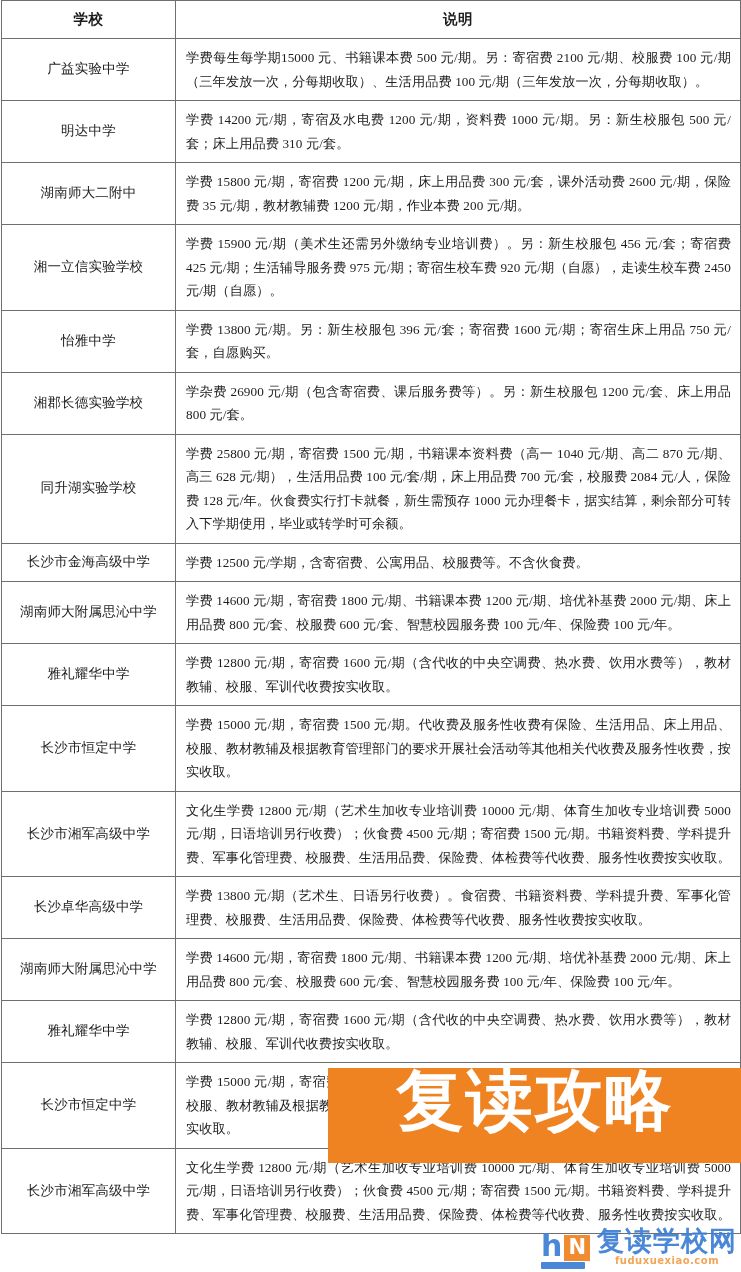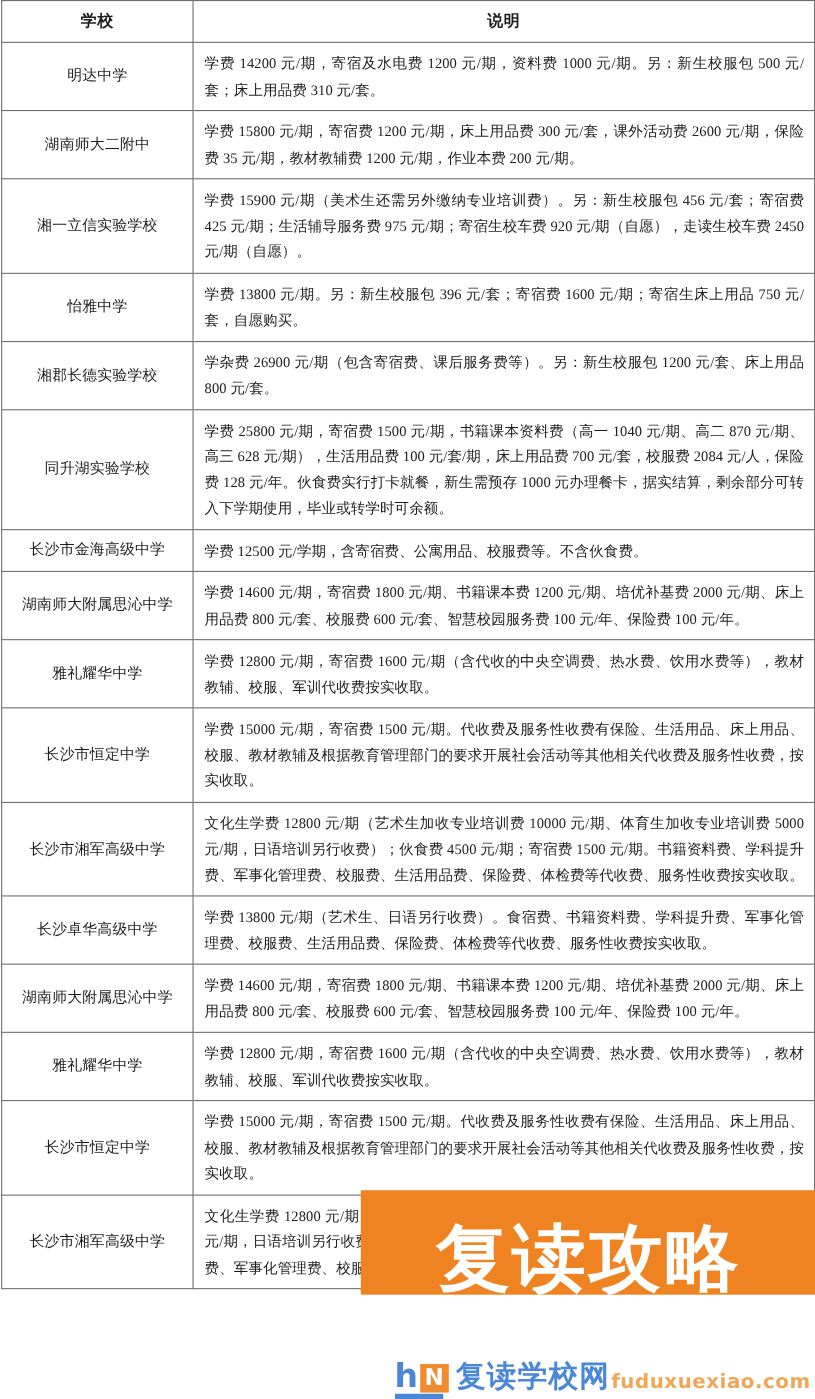--- a/index.html
+++ b/index.html
@@ -62,25 +62,24 @@
 
   
   #promo-banner {
     position: absolute;
     left: 328px;
     top: 1068px;
     width: 413px;
     height: 95px;
     background: #f08321;
     display: flex;
-    align-items: flex-end;
+    align-items: flex-start;
     justify-content: center;
     overflow: hidden;
     z-index: 20;
-    margin-top: 14px;
   }
   #promo-banner .promo-text {
     color: #ffffff;
     font-family: "DejaVu Sans", sans-serif;
     font-weight: bold;
     font-size: 66px;
     line-height: 1;
     letter-spacing: 2px;
     white-space: nowrap;
     transform: scaleX(1.02);
@@ -123,37 +122,37 @@
     position: absolute;
     left: 0;
     bottom: -8px;
     width: 44px;
     height: 7px;
     background: #3d7fd4;
     border-radius: 1px;
   }
   #site-watermark .wm-texts {
     display: flex;
-    flex-direction: row;
-    align-items: flex-end;
+    flex-direction: column;
+    align-items: center;
     gap: 1px;
   }
   #site-watermark .wm-cn {
     color: #3d7fd4;
     font-family: "DejaVu Sans", sans-serif;
     font-weight: bold;
     font-size: 27px;
     line-height: 1.05;
     letter-spacing: 1px;
   }
   #site-watermark .wm-url {
     color: #f0a04a;
     font-family: "DejaVu Sans", sans-serif;
     font-weight: bold;
-    font-size: 18px;
+    font-size: 10px;
     line-height: 1;
     letter-spacing: 0.5px;
   }
 </style>
 </head>
 <body>
 
 <div id="sheet">
 
   <table class="fee-table">
@@ -162,20 +161,24 @@
       <col class="c-desc">
     </colgroup>
     <thead>
       <tr>
         <th>学校</th>
         <th>说明</th>
       </tr>
     </thead>
     <tbody id="table-body">
         <tr>
+          <td class="school">广益实验中学</td>
+          <td class="desc">学费每生每学期15000 元、书籍课本费 500 元/期。另：寄宿费 2100 元/期、校服费 100 元/期（三年发放一次，分每期收取）、生活用品费 100 元/期（三年发放一次，分每期收取）。</td>
+        </tr>
+        <tr>
           <td class="school">明达中学</td>
           <td class="desc">学费 14200 元/期，寄宿及水电费 1200 元/期，资料费 1000 元/期。另：新生校服包 500 元/套；床上用品费 310 元/套。</td>
         </tr>
         <tr>
           <td class="school">湖南师大二附中</td>
           <td class="desc">学费 15800 元/期，寄宿费 1200 元/期，床上用品费 300 元/套，课外活动费 2600 元/期，保险费 35 元/期，教材教辅费 1200 元/期，作业本费 200 元/期。</td>
         </tr>
         <tr>
           <td class="school">湘一立信实验学校</td>
           <td class="desc">学费 15900 元/期（美术生还需另外缴纳专业培训费）。另：新生校服包 456 元/套；寄宿费 425 元/期；生活辅导服务费 975 元/期；寄宿生校车费 920 元/期（自愿），走读生校车费 2450 元/期（自愿）。</td>

